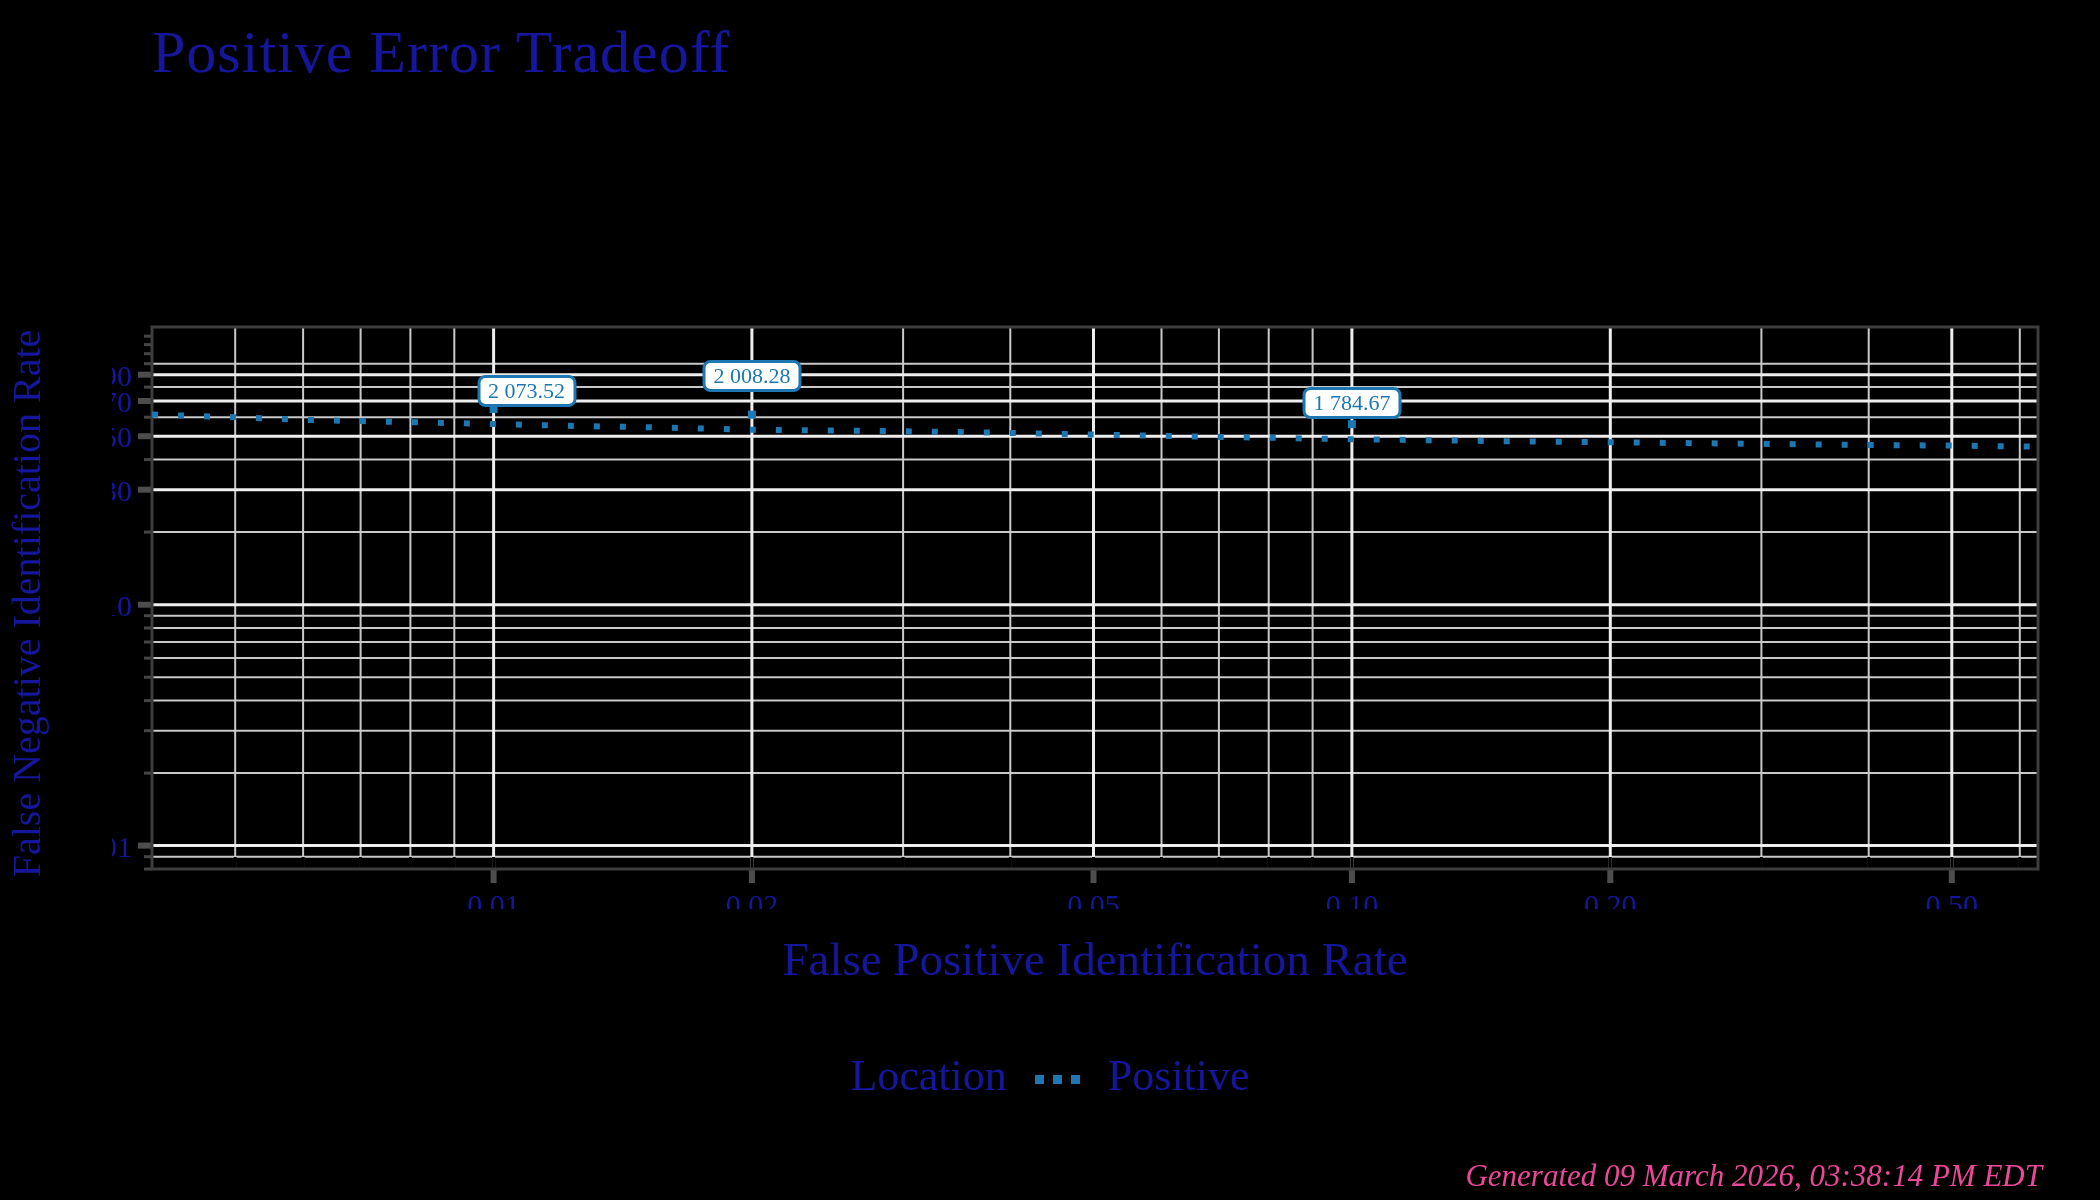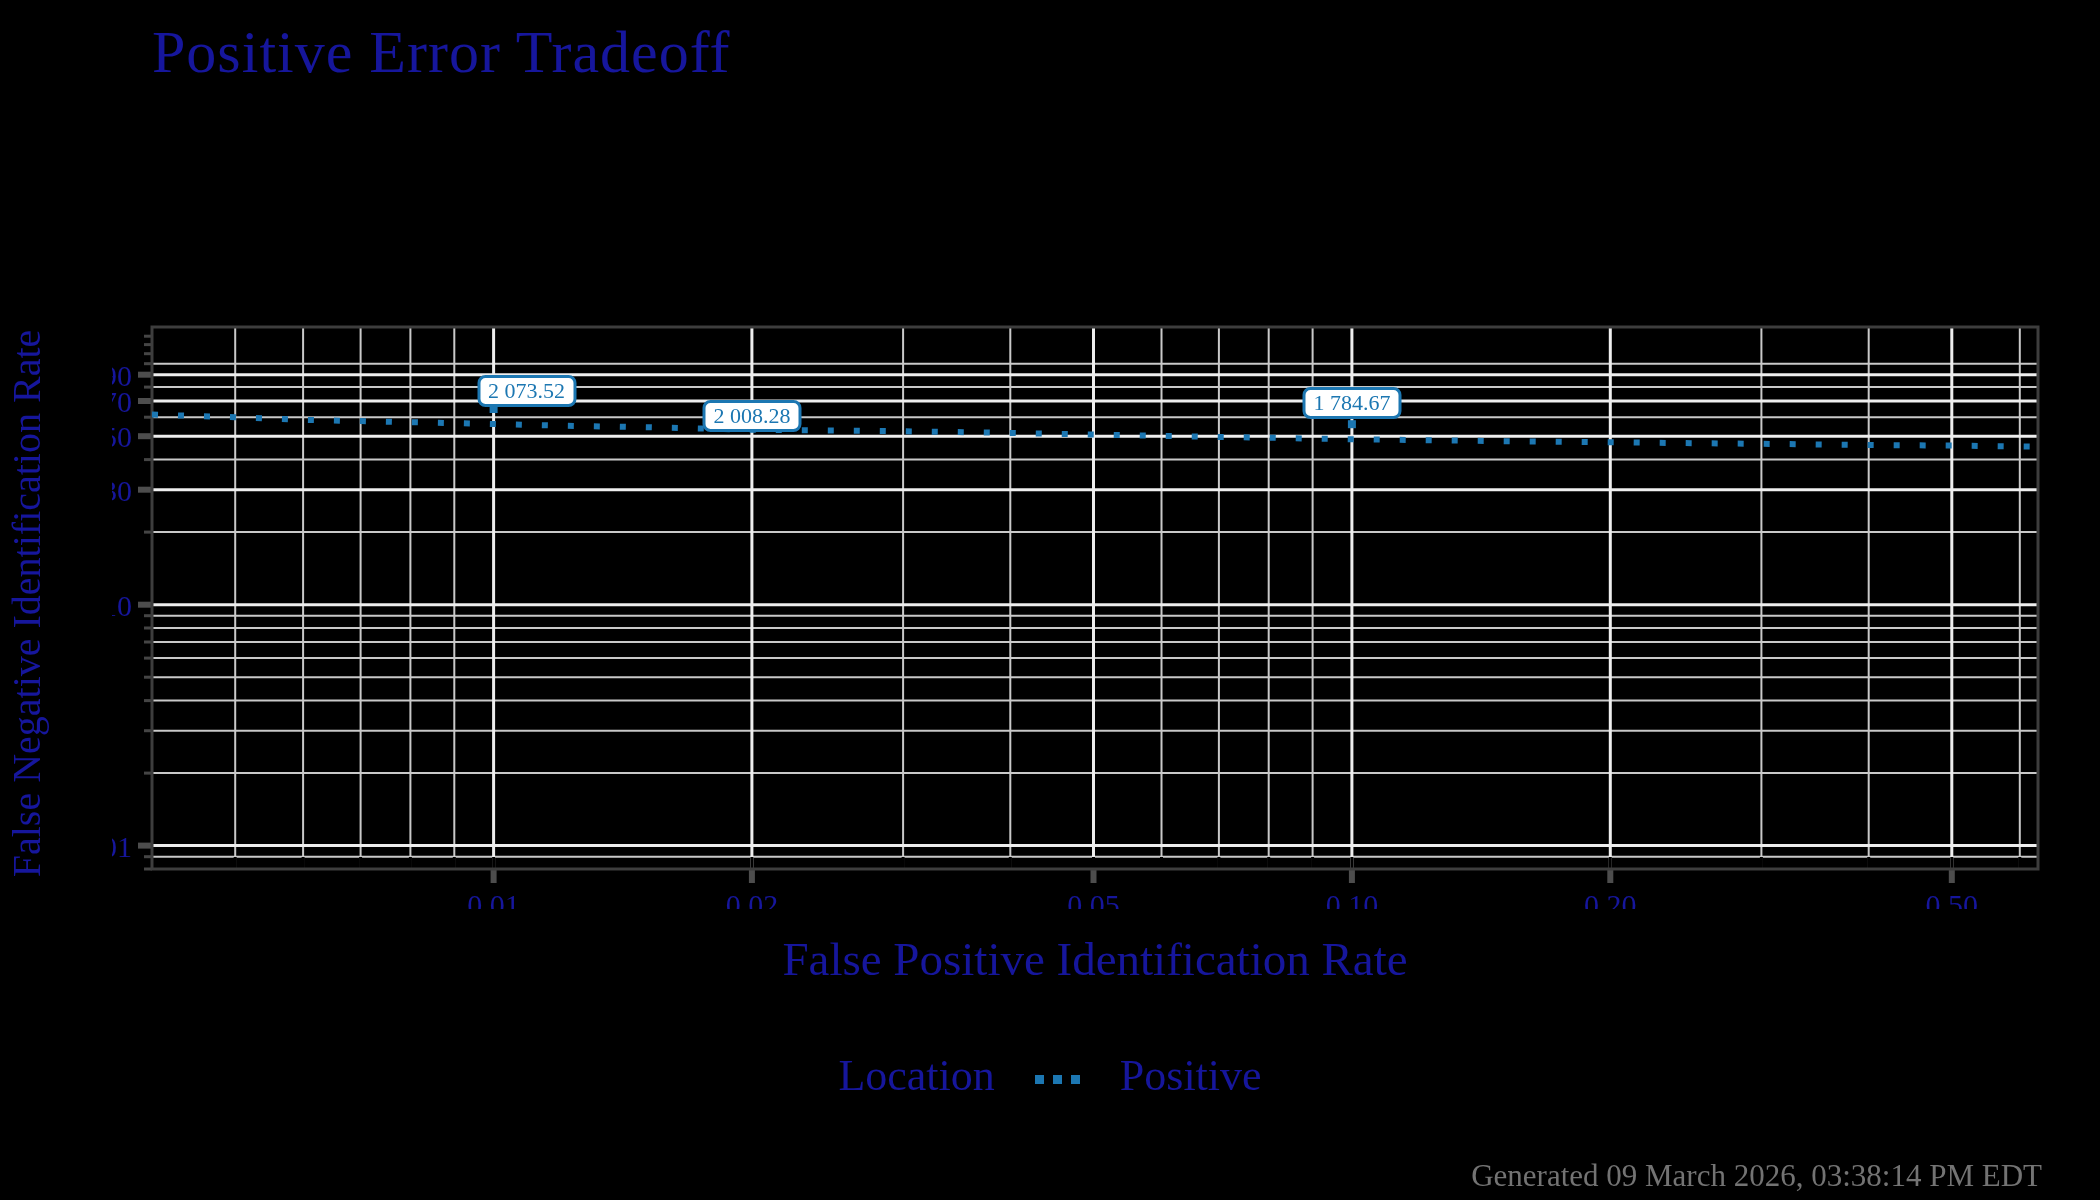--- a/index.html
+++ b/index.html
@@ -27,28 +27,28 @@
   .tick-minor-x{stroke:#000000;stroke-width:3;}
   .panel-border{fill:none;stroke:#3d3d3d;stroke-width:3;}
   .tick-label{fill:#16169c;font-size:30px;font-family:"Liberation Serif","DejaVu Serif",serif;}
   .threshold-label{
     position:absolute;transform:translateX(-50%);box-sizing:border-box;
     background:#ffffff;border:3px solid #1c77b2;border-radius:8px;
     color:#1c77b2;font-size:22px;line-height:24px;padding:1px 8px;white-space:nowrap;
   }
   .legend{
     position:absolute;left:0;top:1050px;width:2100px;display:flex;
-    justify-content:center;align-items:center;gap:40px;
+    justify-content:center;align-items:center;gap:28px;
   }
   .legend-title,.legend-item-label{font-size:44px;color:#16169c;}
   .legend-key{display:flex;align-items:center;gap:9px;padding-top:8px;}
   .legend-dot{width:9px;height:9px;background:#1c77b2;}
   .footer-note{
-    position:absolute;right:58px;top:1158px;font-size:31px;
-    color:#737373;white-space:nowrap;
+    position:absolute;right:58px;top:1158px;font-size:31px;font-style:italic;
+    color:#ec4899;white-space:nowrap;
   }
 </style>
 </head>
 <body>
 
 <div id="root">
 
   <div class="chart-title">Positive Error Tradeoff</div>
 
   <svg id="plot-svg" width="1966" height="602">
@@ -173,15 +173,15 @@
       <span class="legend-dot"></span>
       <span class="legend-dot"></span>
       <span class="legend-dot"></span>
     </span>
     <span class="legend-item-label">Positive</span>
   </div>
 
   <div class="footer-note">Generated 09 March 2026, 03:38:14 PM EDT</div>
 
 <div class="threshold-label" style="left: 493.565px; top: 375px; margin-left: 33px;">2 073.52</div>
-    <div class="threshold-label" style="left: 751.95px; top: 400px;">2 008.28</div>
+    <div class="threshold-label" style="left: 751.95px; top: 360px;">2 008.28</div>
     <div class="threshold-label" style="left: 1351.9px; top: 387.21px;">1 784.67</div>
   </div>
 
 </body></html>

